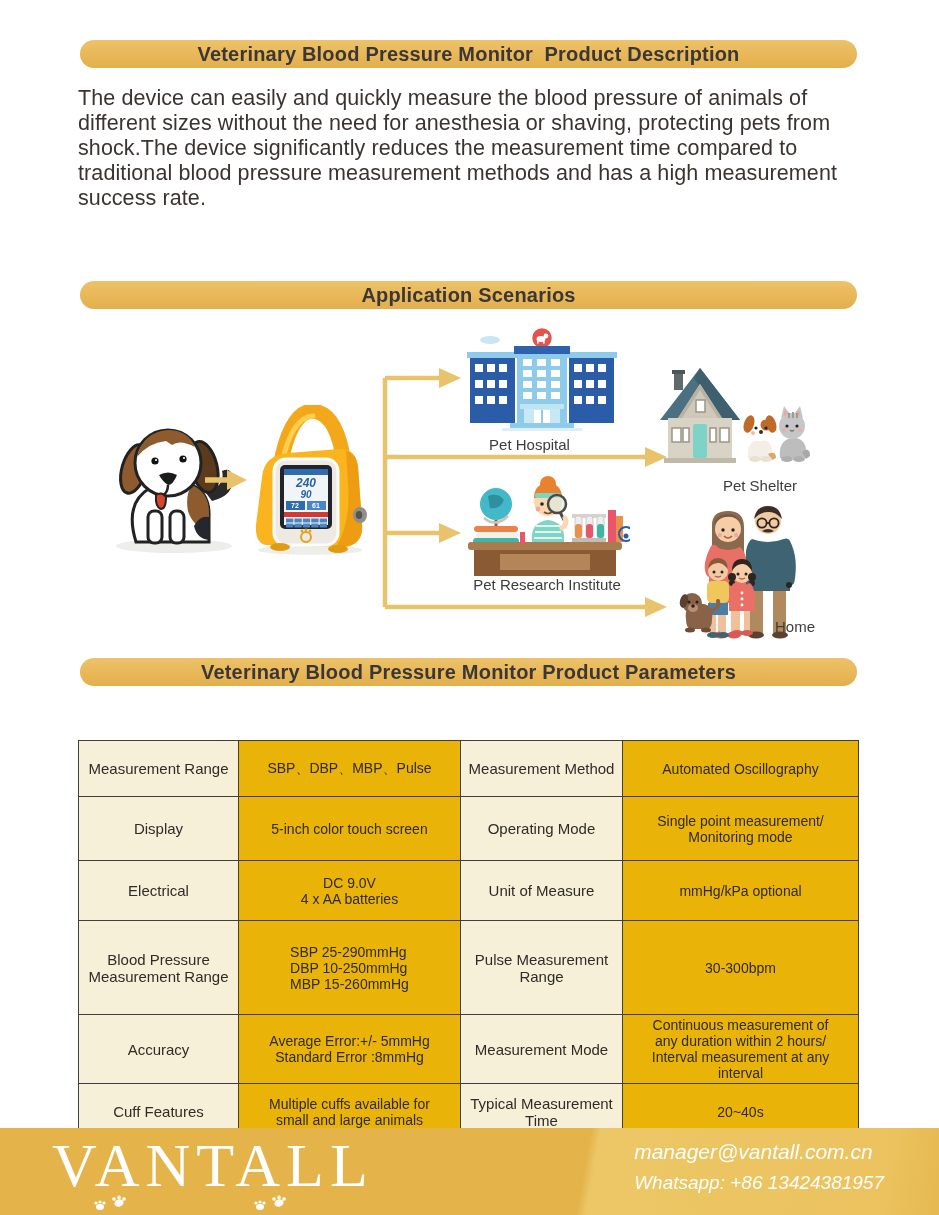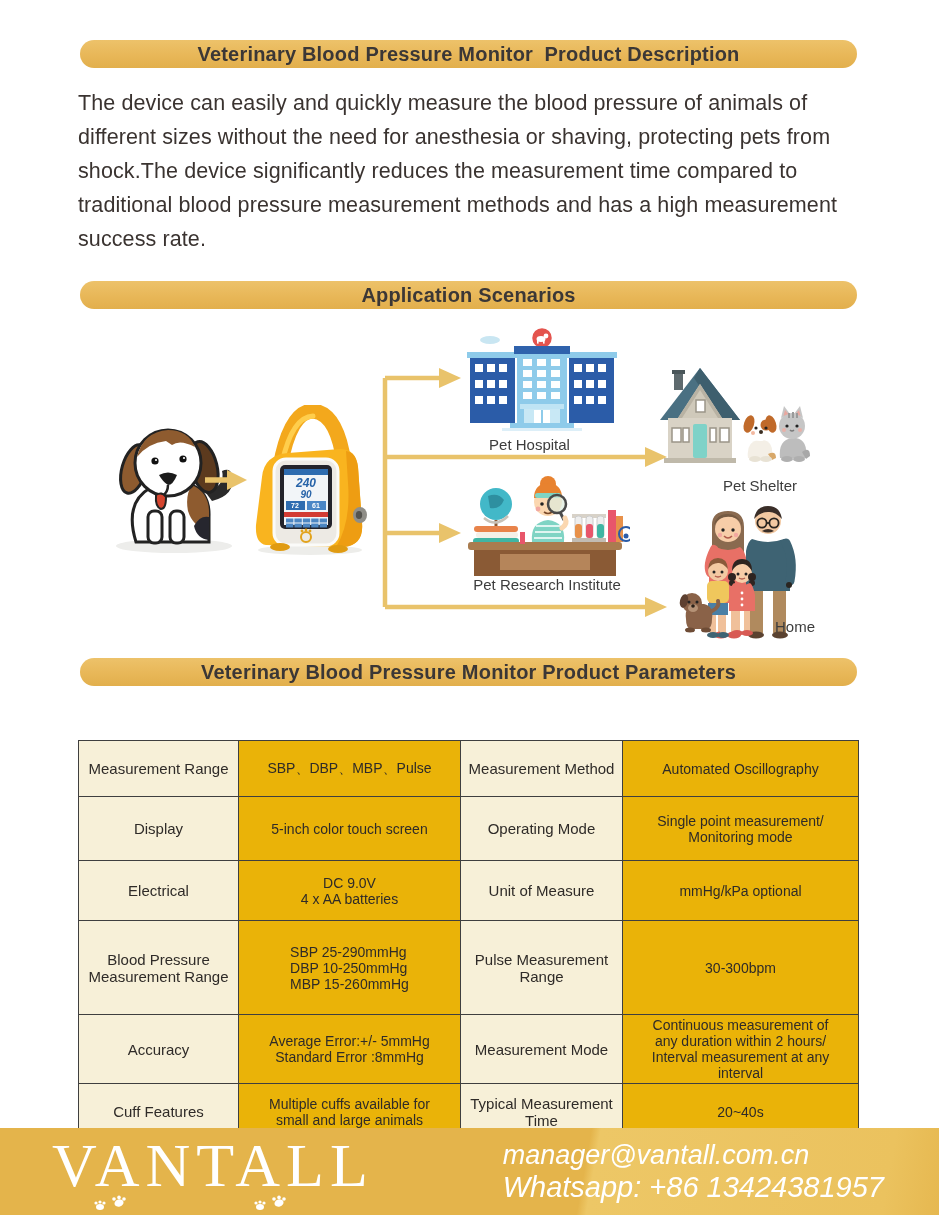--- a/index.html
+++ b/index.html
@@ -6,21 +6,21 @@
   body{font-family:"Liberation Sans","DejaVu Sans",sans-serif;background:#fff;}
   .page{position:relative;width:939px;height:1215px;background:#fff;overflow:hidden;}
 
   
   .banner{position:absolute;left:80px;width:777px;height:28px;border-radius:17px;
     background:linear-gradient(180deg,#EDC26A 0%,#E8B758 55%,#E2AF4C 100%);
     display:flex;align-items:center;justify-content:center;}
   .banner span{font-size:20px;font-weight:700;color:#3B3736;letter-spacing:.2px;white-space:pre;}
 
   
-  .desc{position:absolute;left:78px;top:86px;width:800px;font-size:21.5px;line-height:34px;
+  .desc{position:absolute;left:78px;top:86px;width:800px;font-size:21.5px;line-height:25px;
     color:#3A3330;letter-spacing:.1px;}
 
   
   .diagram{position:absolute;left:0;top:312px;width:939px;height:340px;}
   .diagram svg{position:absolute;}
   .scene-label{position:absolute;font-size:15px;color:#3C3C3C;text-align:center;}
 
   
   .param-table{position:absolute;left:78px;top:740px;}
   table{border-collapse:collapse;table-layout:fixed;width:780px;}
@@ -30,22 +30,22 @@
   td.val{background:#eab308;font-size:14px;}
   td.val .left-block{display:inline-block;text-align:left;}
 
   
   .footer{position:absolute;left:0;top:1128px;width:939px;height:87px;
     background:linear-gradient(100deg,#E4B44B 0%,#E4B44B 62%,#EDC766 63%,#EBC25E 94%,#E6B850 100%);}
   .logo{position:absolute;left:52px;top:2px;color:#FFFFFF;font-size:62px;font-weight:300;
     letter-spacing:6px;font-family:Liberation Serif, serif;}
   .paws{position:absolute;top:64px;}
   .contact{position:absolute;right:55px;top:12px;text-align:left;color:#fff;font-style:italic;}
-  .contact .email{font-size:27px;}
-  .contact .whats{font-size:29px;}
+  .contact .email{font-size:21px;margin-bottom:8px;}
+  .contact .whats{font-size:19px;}
 </style>
 </head>
 <body>
 
 <div class="page">
 
   <div class="banner" style="top:40px;">
     <span>Veterinary Blood Pressure Monitor  Product Description</span>
   </div>
 

